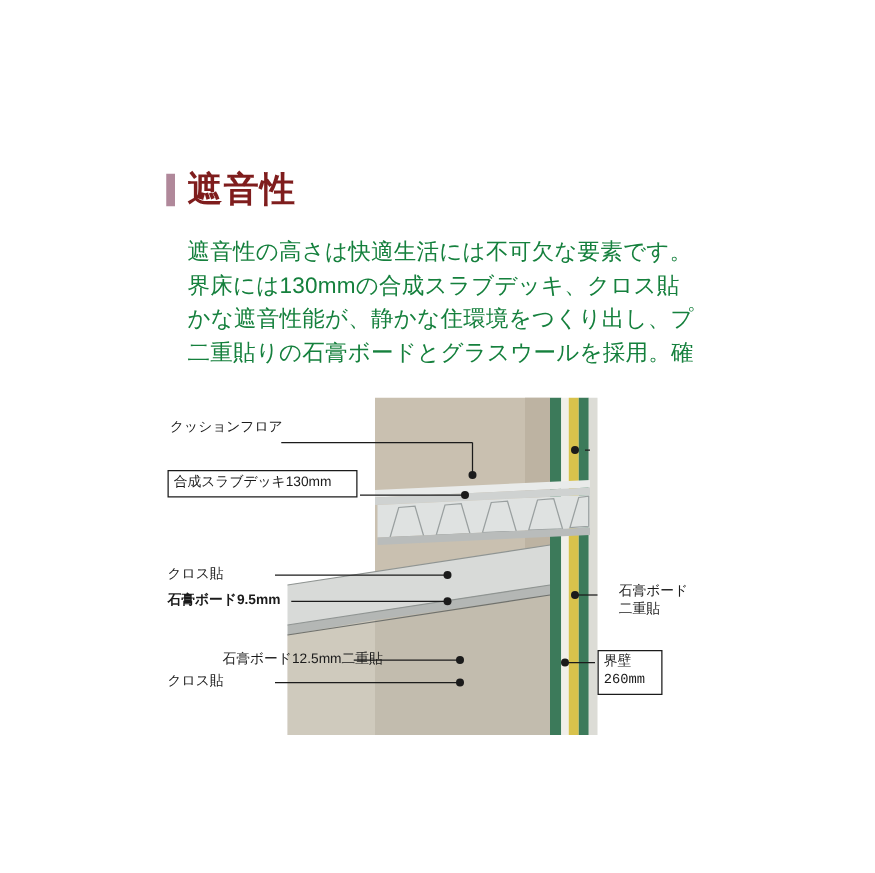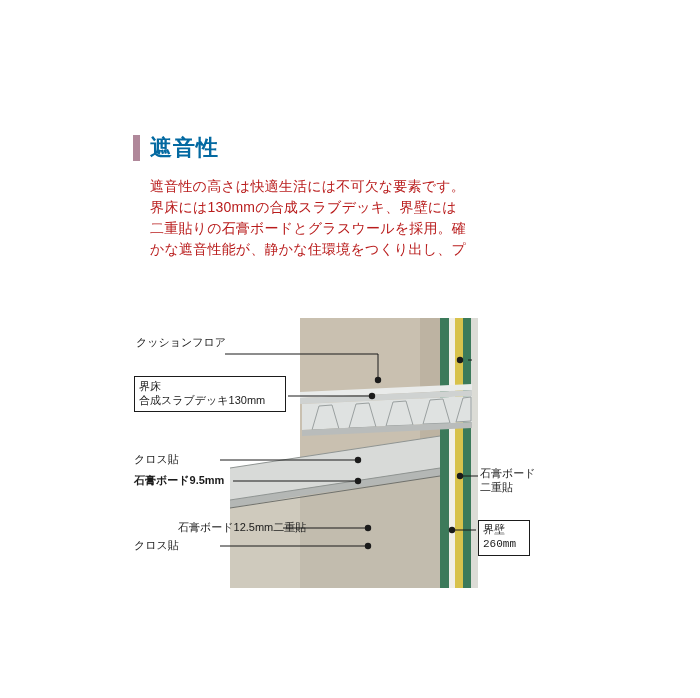--- a/index.html
+++ b/index.html
@@ -28,35 +28,35 @@
     display: flex;
     align-items: center;
     gap: 10px;
   }
   .heading-bar {
     width: 7px;
     height: 26px;
     background: #b0889a;
   }
   .heading-text {
-    font-size: 22px;
+    font-size: 28px;
     font-weight: bold;
-    color: #0369a1;
+    color: #7f1d1d;
     letter-spacing: 1px;
   }
 
   
   .body-copy {
     position: absolute;
     left: 150px;
-    top: 176px;
+    top: 188px;
     width: 430px;
-    font-size: 14px;
+    font-size: 18px;
     line-height: 1.5;
-    color: #b91c1c;
+    color: #15803d;
     letter-spacing: 0.2px;
   }
   .body-copy div { white-space: nowrap; }
 
   
   .diagram {
     position: absolute;
     left: 120px;
     top: 318px;
     width: 460px;
@@ -96,23 +96,23 @@
 
 <div class="page">
 
   <div class="heading">
     <div class="heading-bar"></div>
     <div class="heading-text">遮音性</div>
   </div>
 
   <div class="body-copy">
     <div>遮音性の高さは快適生活には不可欠な要素です。</div>
-    <div>界床には130mmの合成スラブデッキ、界壁には</div>
+    <div>界床には130mmの合成スラブデッキ、クロス貼</div>
+    <div>かな遮音性能が、静かな住環境をつくり出し、プ</div>
     <div>二重貼りの石膏ボードとグラスウールを採用。確</div>
-    <div>かな遮音性能が、静かな住環境をつくり出し、プ</div>
   </div>
 
   <div class="diagram">
 
     <svg class="diagram-canvas" viewBox="0 0 460 270">
 
       <rect x="180" y="0" width="140" height="270" fill="#c9c0b0"></rect>
       <rect x="300" y="0" width="20" height="270" fill="#bdb3a2"></rect>
 
       <rect x="320" y="0" width="9" height="270" fill="#3c7a5a"></rect>
@@ -182,34 +182,33 @@
         <circle cx="248" cy="228" r="3.2"></circle>
         <circle cx="340" cy="42" r="3.2"></circle>
         <circle cx="340" cy="158" r="3.2"></circle>
         <circle cx="332" cy="212" r="3.2"></circle>
       </g>
     </svg>
 
     <div class="lbl" style="left:16px; top:17px;">クッションフロア</div>
 
     <div class="lbl-box" style="left:14px; top:58px; width:152px;">
-      <div>界床</div>
       <div>合成スラブデッキ130mm</div>
     </div>
 
     <div class="lbl" style="left:14px; top:134px;">クロス貼</div>
 
     <div class="lbl" style="left:14px; top:155px;font-weight:bold;">石膏ボード9.5mm</div>
 
     <div class="lbl" style="left:14px; top:202px;margin-left:44px;">石膏ボード12.5mm二重貼</div>
 
     <div class="lbl" style="left:14px; top:220px;">クロス貼</div>
 
 
-    <div class="lbl" style="left:360px; top:148px;">
+    <div class="lbl" style="left:375px; top:148px;">
       <div>石膏ボード</div>
       <div>二重貼</div>
     </div>
 
     <div class="lbl-box" style="left:358px; top:202px; width:52px;font-family:Liberation Mono, monospace;">
       <div>界壁</div>
       <div>260mm</div>
     </div>
 
   </div>

